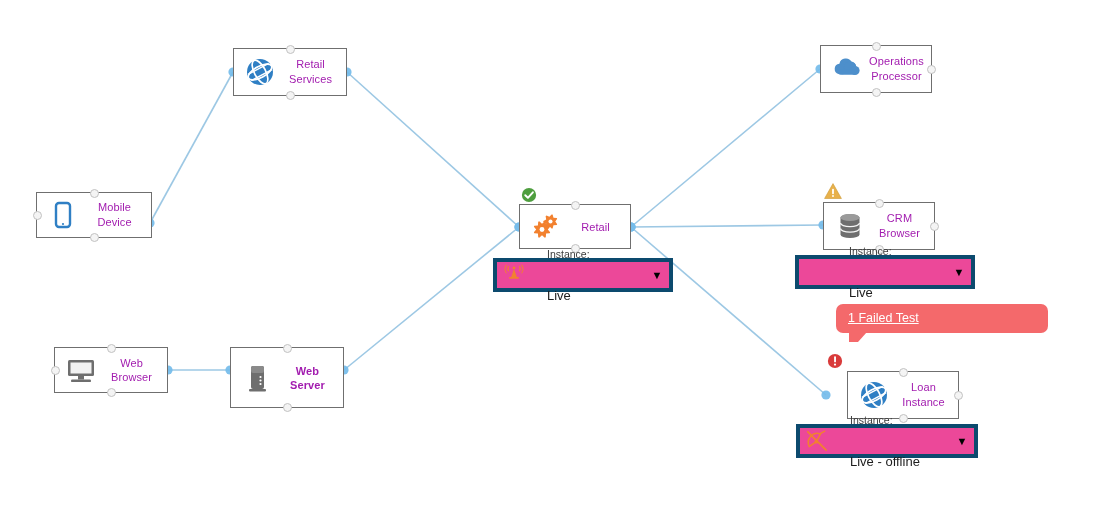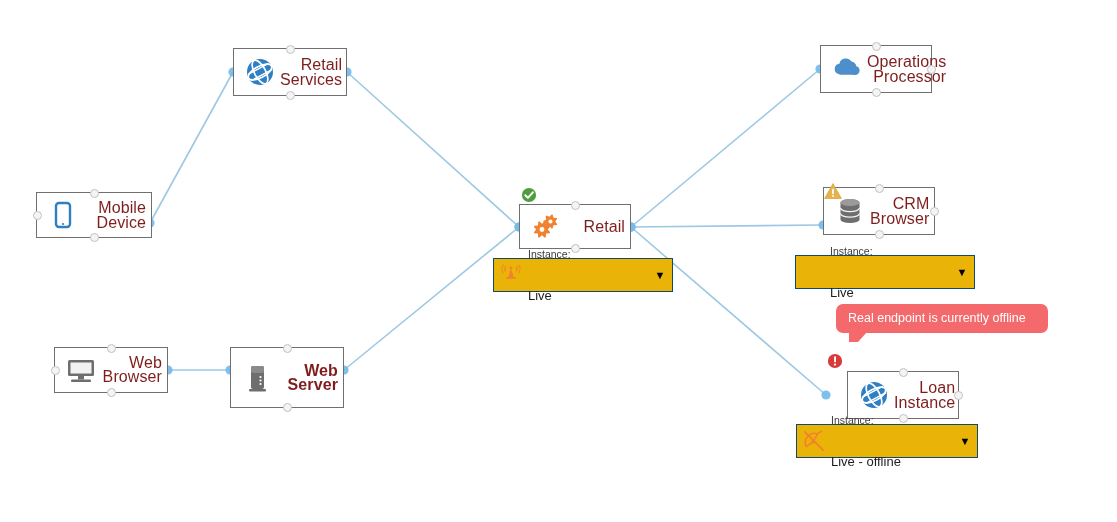--- a/index.html
+++ b/index.html
@@ -31,24 +31,24 @@
     z-index: 5;
   }
   .node-icon {
     flex: 0 0 auto;
     width: 38px; height: 38px;
     margin-left: 7px;
     display: flex; align-items: center; justify-content: center;
   }
   .node-label {
     flex: 1 1 auto;
-    text-align: right;
-    font-size: 16px;
+    text-align: center;
+    font-size: 11px;
     line-height: 15px;
-    color: #7f1d1d;
+    color: #a21caf;
     padding: 0 5px 0 1px;
     letter-spacing: 0.1px;
   }
   .node-label.one-line { line-height: 14px; }
 
   
   .port {
     position: absolute;
     width: 9px; height: 9px;
     border-radius: 50%;
@@ -58,25 +58,26 @@
   }
   .port.top    { left: 50%; margin-left: -4.5px; top: -4.5px; }
   .port.bottom { left: 50%; margin-left: -4.5px; bottom: -4.5px; }
   .port.left   { top: 50%; margin-top: -4.5px; left: -4.5px; }
   .port.right  { top: 50%; margin-top: -4.5px; right: -4.5px; }
 
   
   .instance {
     position: absolute;
     height: 34px;
-    background: #eab308;
-    border: 1px solid #0c4a6e;
+    background: #ec4899;
+    border: 4px solid #0c4a6e;
     display: flex;
     align-items: center;
     z-index: 6;
+    gap: 16px;
   }
   .instance-icon {
     flex: 0 0 auto;
     width: 26px; height: 26px;
     margin-left: 4px;
     display: flex; align-items: center; justify-content: center;
   }
   .instance-text {
     flex: 1 1 auto;
     padding-left: 4px;
@@ -265,21 +266,21 @@
           </svg>
         </div>
         <div class="node-label">
           <div>Operations</div>
           <div>Processor</div>
         </div>
         <div class="port top"></div>
         <div class="port bottom"></div>
         <div class="port right"></div>
       </div>
-      <div class="node" style="left: 823px; top: 187px; width: 112px; height: 48px;">
+      <div class="node" style="left: 823px; top: 202px; width: 112px; height: 48px;">
         <div class="node-icon">
           <svg width="34" height="34" viewBox="0 0 34 34">
             <ellipse cx="17" cy="8.5" rx="9.5" ry="3.6" fill="#8c8c8c"></ellipse>
             <path d="M7.5 8.5 V25.5 a9.5 3.6 0 0 0 19 0 V8.5 z" fill="#6e6e6e"></path>
             <ellipse cx="17" cy="8.5" rx="9.5" ry="3.6" fill="#9a9a9a"></ellipse>
             <path d="M7.5 14 a9.5 3.6 0 0 0 19 0" fill="none" stroke="#f4f4f4" stroke-width="1.4"></path>
             <path d="M7.5 19.5 a9.5 3.6 0 0 0 19 0" fill="none" stroke="#f4f4f4" stroke-width="1.4"></path>
           </svg>
         </div>
         <div class="node-label">
@@ -370,17 +371,17 @@
       <div class="badge" style="left: 824px; top: 350px;">
         <svg width="22" height="22" viewBox="0 0 34 34">
           <circle cx="17" cy="17" r="11" fill="#d93b3b"></circle>
           <rect x="15.6" y="9.6" width="2.9" height="9.4" rx="1.3" fill="#ffffff"></rect>
           <circle cx="17" cy="22.6" r="1.7" fill="#ffffff"></circle>
         </svg>
       </div>
     </div>
 
   <div class="tooltip" id="tooltip" style="left: 836px; top: 304px; min-width: 212px;">
-    <div class="tooltip-body">Real endpoint is currently offline</div>
+    <div class="tooltip-title">1 Failed Test</div>
     <div class="tooltip-tail"></div>
   </div>
 
 </div>
 
 </body></html>

